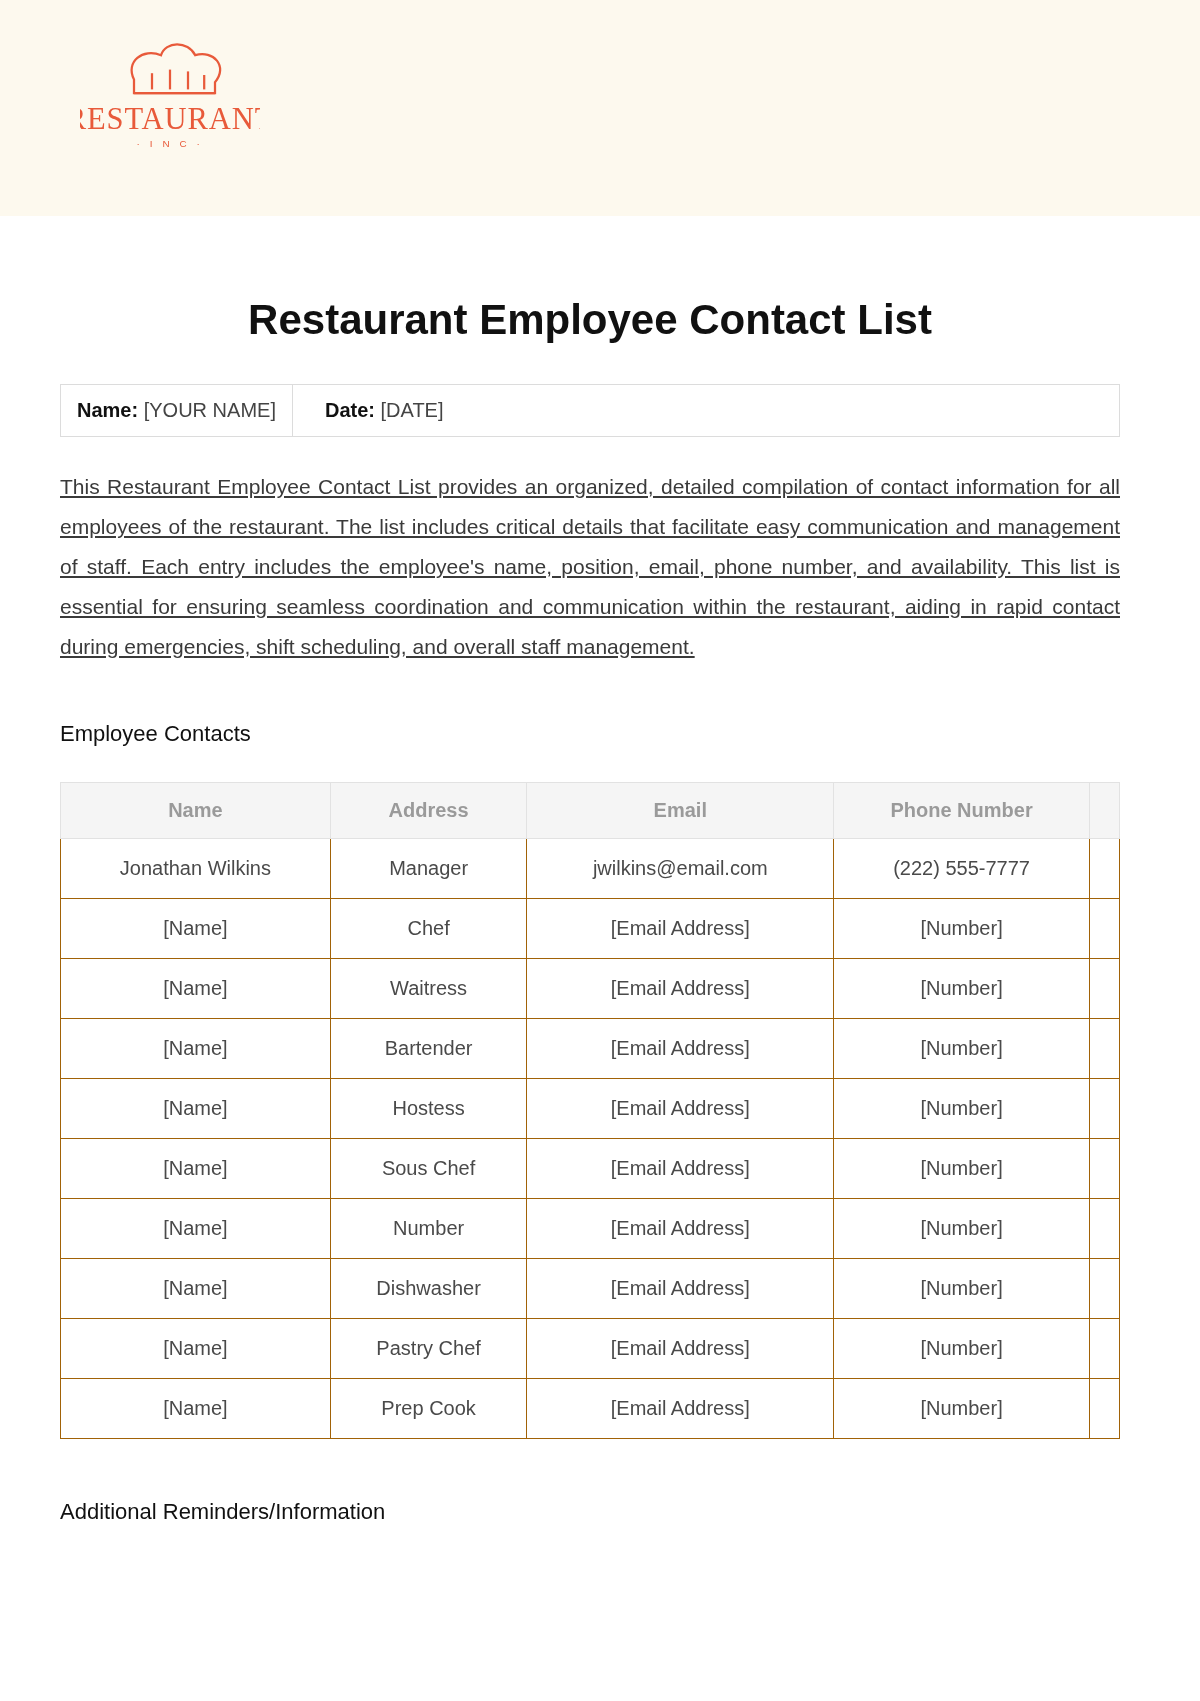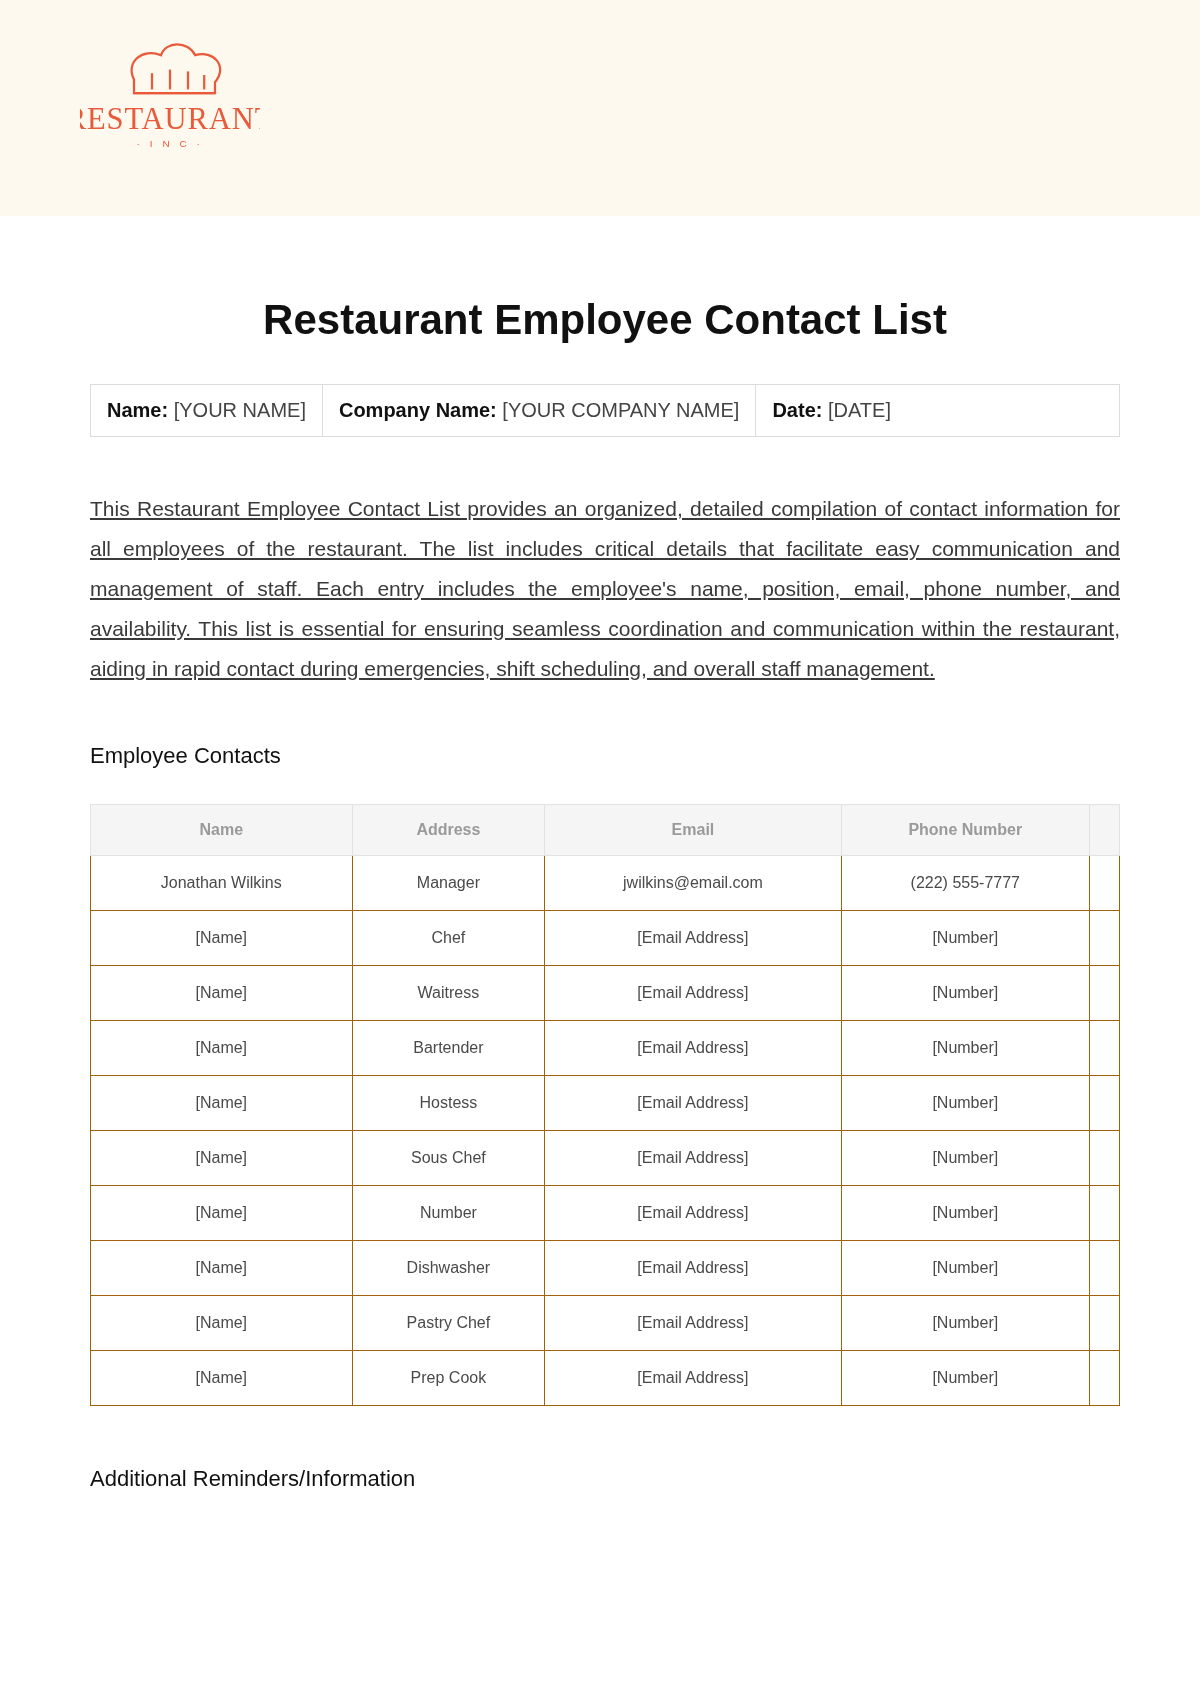--- a/index.html
+++ b/index.html
@@ -23,35 +23,36 @@
   }
   .logo-svg { width: 180px; height: auto; }
   .contact-info {
     text-align: right;
     color: #7a7a7a;
     font-size: 20px;
     line-height: 1.8;
     padding-top: 8px;
   }
   .main {
-    padding: 80px 80px 40px 90px;
+    padding: 80px 80px 40px 60px;
   }
   .title {
     font-size: 42px;
     font-weight: 800;
     text-align: center;
     color: #111;
     margin-bottom: 40px;
   }
   .info-bar {
     display: flex;
     border: 1px solid #dcdcdc;
     font-size: 20px;
     color: #444;
-    margin-bottom: 52px;
+    margin-bottom: 30px;
+    gap: 16px;
   }
   .info-cell {
     padding: 14px 16px;
     border-right: 1px solid #dcdcdc;
   }
   .info-cell:last-child { border-right: none; }
   .info-cell b { font-weight: 700; color: #111; }
   .description {
     font-size: 21px;
     line-height: 1.9;
@@ -62,21 +63,21 @@
   }
   .section-heading {
     font-size: 22px;
     font-weight: 400;
     color: #111;
     margin-bottom: 35px;
   }
   .contacts-table {
     width: 100%;
     border-collapse: collapse;
-    font-size: 16px;
+    font-size: 20px;
   }
   .contacts-table th {
     background: #f5f5f5;
     color: #9a9a9a;
     font-weight: 600;
     padding: 16px 10px;
     border: 1px solid #e2e2e2;
     text-align: center;
   }
   .contacts-table td {
@@ -111,24 +112,20 @@
 <div class="main">
 
   <h1 class="title">Restaurant Employee Contact List</h1>
 
   <div class="info-bar">
     <div class="info-cell">
       <b>Name:</b>
       <span>[YOUR NAME]</span>
     </div>
     <div class="info-cell">
-      <b>Company Name:</b>
-      <span>[YOUR COMPANY NAME]</span>
-    </div>
-    <div class="info-cell">
       <b>Date:</b>
       <span>[DATE]</span>
     </div>
   </div>
 
   <p class="description">This Restaurant Employee Contact List provides an organized, detailed compilation of contact information for all employees of the restaurant. The list includes critical details that facilitate easy communication and management of staff. Each entry includes the employee's name, position, email, phone number, and availability. This list is essential for ensuring seamless coordination and communication within the restaurant, aiding in rapid contact during emergencies, shift scheduling, and overall staff management.</p>
 
   <h2 class="section-heading">Employee Contacts</h2>
 
   <table class="contacts-table">

